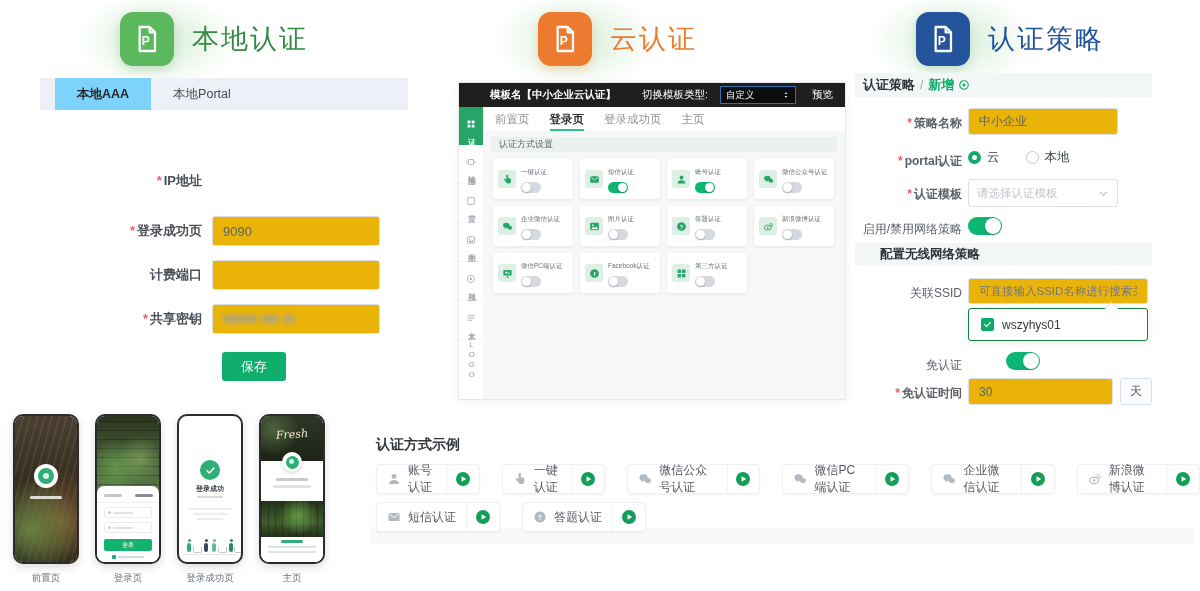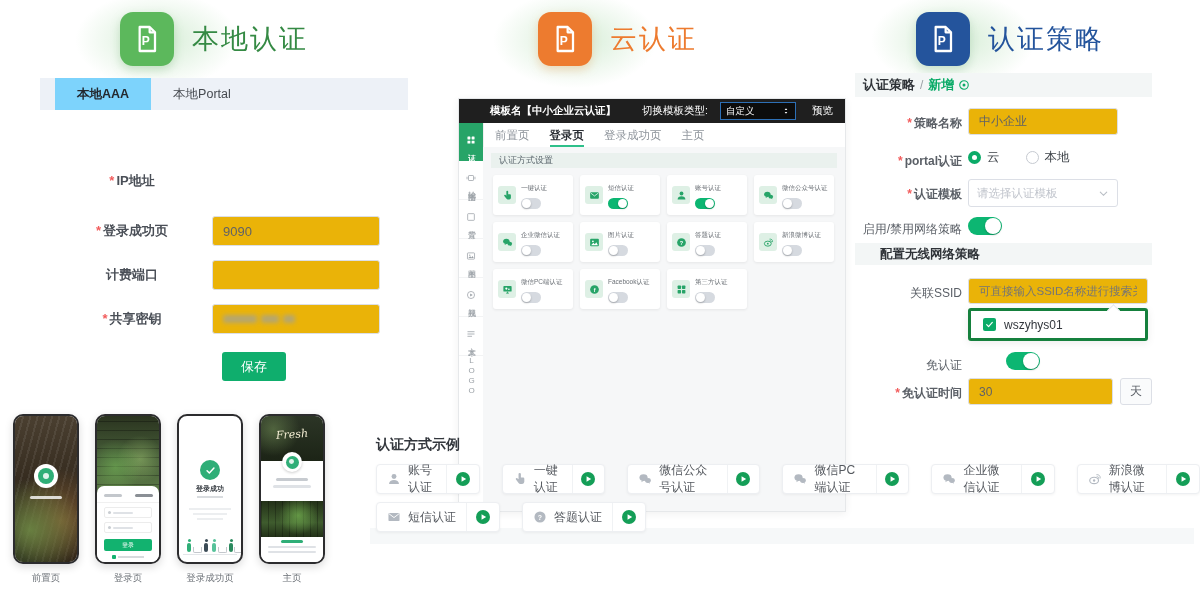--- a/index.html
+++ b/index.html
@@ -19,32 +19,32 @@
   .ic-orange{background:#ed7b2f;box-shadow:0 4px 10px rgba(230,160,90,.35);}
   .ic-blue{background:#24549c;box-shadow:0 4px 10px rgba(140,190,150,.4);}
   .hdr-title{position:relative;font-size:27px;font-weight:normal;letter-spacing:2px;}
   .t-green{color:#358a44;} .t-orange{color:#ed7b2f;} .t-blue{color:#24549c;}
 
   
   .ltabs{position:absolute;left:40px;top:78px;width:368px;height:32px;background:#edf1f7;display:flex;align-items:stretch;}
   .ltab{display:flex;align-items:center;padding:0 22px;font-size:12.5px;color:#45494f;cursor:default;}
   .ltab.active{background:#7dd3fc;font-weight:bold;color:#23272d;margin-left:15px;}
   .frow{position:absolute;display:flex;align-items:center;}
-  .flabel{width:150px;text-align:center;font-size:13px;font-weight:bold;color:#4a4f57;padding-right:10px;box-sizing:border-box;}
+  .flabel{width:150px;text-align:right;font-size:13px;font-weight:bold;color:#4a4f57;padding-right:10px;box-sizing:border-box;}
   .req{color:#f25c5c;margin-right:2px;font-weight:bold;}
   .tin{height:30px;border:1px solid #dcdfe6;border-radius:3px;font-size:13px;color:#606266;
        padding:0 10px;box-sizing:border-box;background:#eab308;outline:none;font-family:inherit;}
   .w168{width:168px;}
   .redacted{display:flex;align-items:center;gap:4px;}
   .redbar{height:8px;border-radius:2px;background:#9aa0a6;filter:blur(2px);opacity:.65;}
   .btn-save{position:absolute;left:222px;top:352px;width:64px;height:29px;border:none;border-radius:3px;
             background:#0fae6d;color:#fff;font-size:13px;font-family:inherit;}
 
   
-  .editor{position:absolute;left:458px;top:98px;width:388px;height:414px;background:#eab308;
+  .editor{position:absolute;left:458px;top:82px;width:388px;height:318px;background:#eab308;
           border:1px solid #e6e8ea;box-shadow:0 2px 8px rgba(0,0,0,.06);box-sizing:border-box;}
   .darkbar{position:absolute;left:0;top:0;width:100%;height:24px;background:#1f1f1f;display:flex;align-items:center;
            justify-content:flex-end;gap:12px;padding-right:12px;box-sizing:border-box;color:#fff;font-size:10.5px;}
   .tplname{font-weight:bold;margin-right:14px;}
   .darksel{display:flex;align-items:center;justify-content:space-between;width:64px;height:16px;border:1px solid #2d6fb5;
            background:#0c0c0c;color:#fff;padding:0 5px;font-size:9.5px;}
   .etabs{position:absolute;left:24px;top:24px;right:0;height:24px;background:#fff;border-bottom:1px solid #eceef0;
          display:flex;align-items:stretch;gap:20px;padding-left:12px;font-size:11.5px;color:#8f959c;}
   .etab{display:flex;align-items:center;position:relative;}
   .etab.active{color:#2b2f35;font-weight:bold;}
@@ -83,21 +83,21 @@
   .plabel{position:absolute;width:150px;text-align:right;font-size:12px;color:#5a5f66;font-weight:bold;}
   .pin28{height:27px;font-size:12px;}
   .psel{position:absolute;width:150px;height:28px;border:1px solid #dcdfe6;border-radius:3px;background:#fff;
         display:flex;align-items:center;justify-content:space-between;padding:0 8px;box-sizing:border-box;}
   .ph-txt{font-size:11.5px;color:#c0c4cc;}
   .chev{width:11px;height:11px;color:#b8bdc4;}
   .radio{width:13px;height:13px;border-radius:50%;border:1px solid #c6cad1;background:#fff;display:inline-block;box-sizing:border-box;}
   .radio.sel{border:none;background:#0bab68;position:relative;}
   .radio.sel::after{content:"";position:absolute;width:5px;height:5px;border-radius:50%;background:#fff;top:4px;left:4px;}
   .rlabel{font-size:12.5px;color:#3d4248;margin-left:6px;}
-  .ssid-drop{position:absolute;left:968px;top:308px;width:180px;height:33px;background:#fff;border:3px solid #15803d;
+  .ssid-drop{position:absolute;left:968px;top:308px;width:180px;height:33px;background:#fff;border:1px solid #15803d;
              border-radius:3px;box-shadow:0 2px 8px rgba(0,0,0,.08);display:flex;align-items:center;padding-left:12px;box-sizing:border-box;}
   .notch{position:absolute;top:-5px;left:138px;width:8px;height:8px;background:#fff;border-left:1px solid #e4e7ed;
          border-top:1px solid #e4e7ed;transform:rotate(45deg);}
   .cbx{width:13px;height:13px;border-radius:2px;background:#0bab68;display:flex;align-items:center;justify-content:center;flex:none;}
   .cbx svg{width:9px;height:9px;color:#fff;}
   .unitbox{position:absolute;left:1120px;top:378px;width:32px;height:27px;border:1px solid #dcdfe6;border-radius:3px;
            background:#fafbfc;display:flex;align-items:center;justify-content:center;font-size:12px;color:#5a5f66;box-sizing:border-box;}
 
   
   .phone{position:absolute;top:414px;width:66px;height:150px;border:2px solid #2c2c2e;border-radius:10px;

